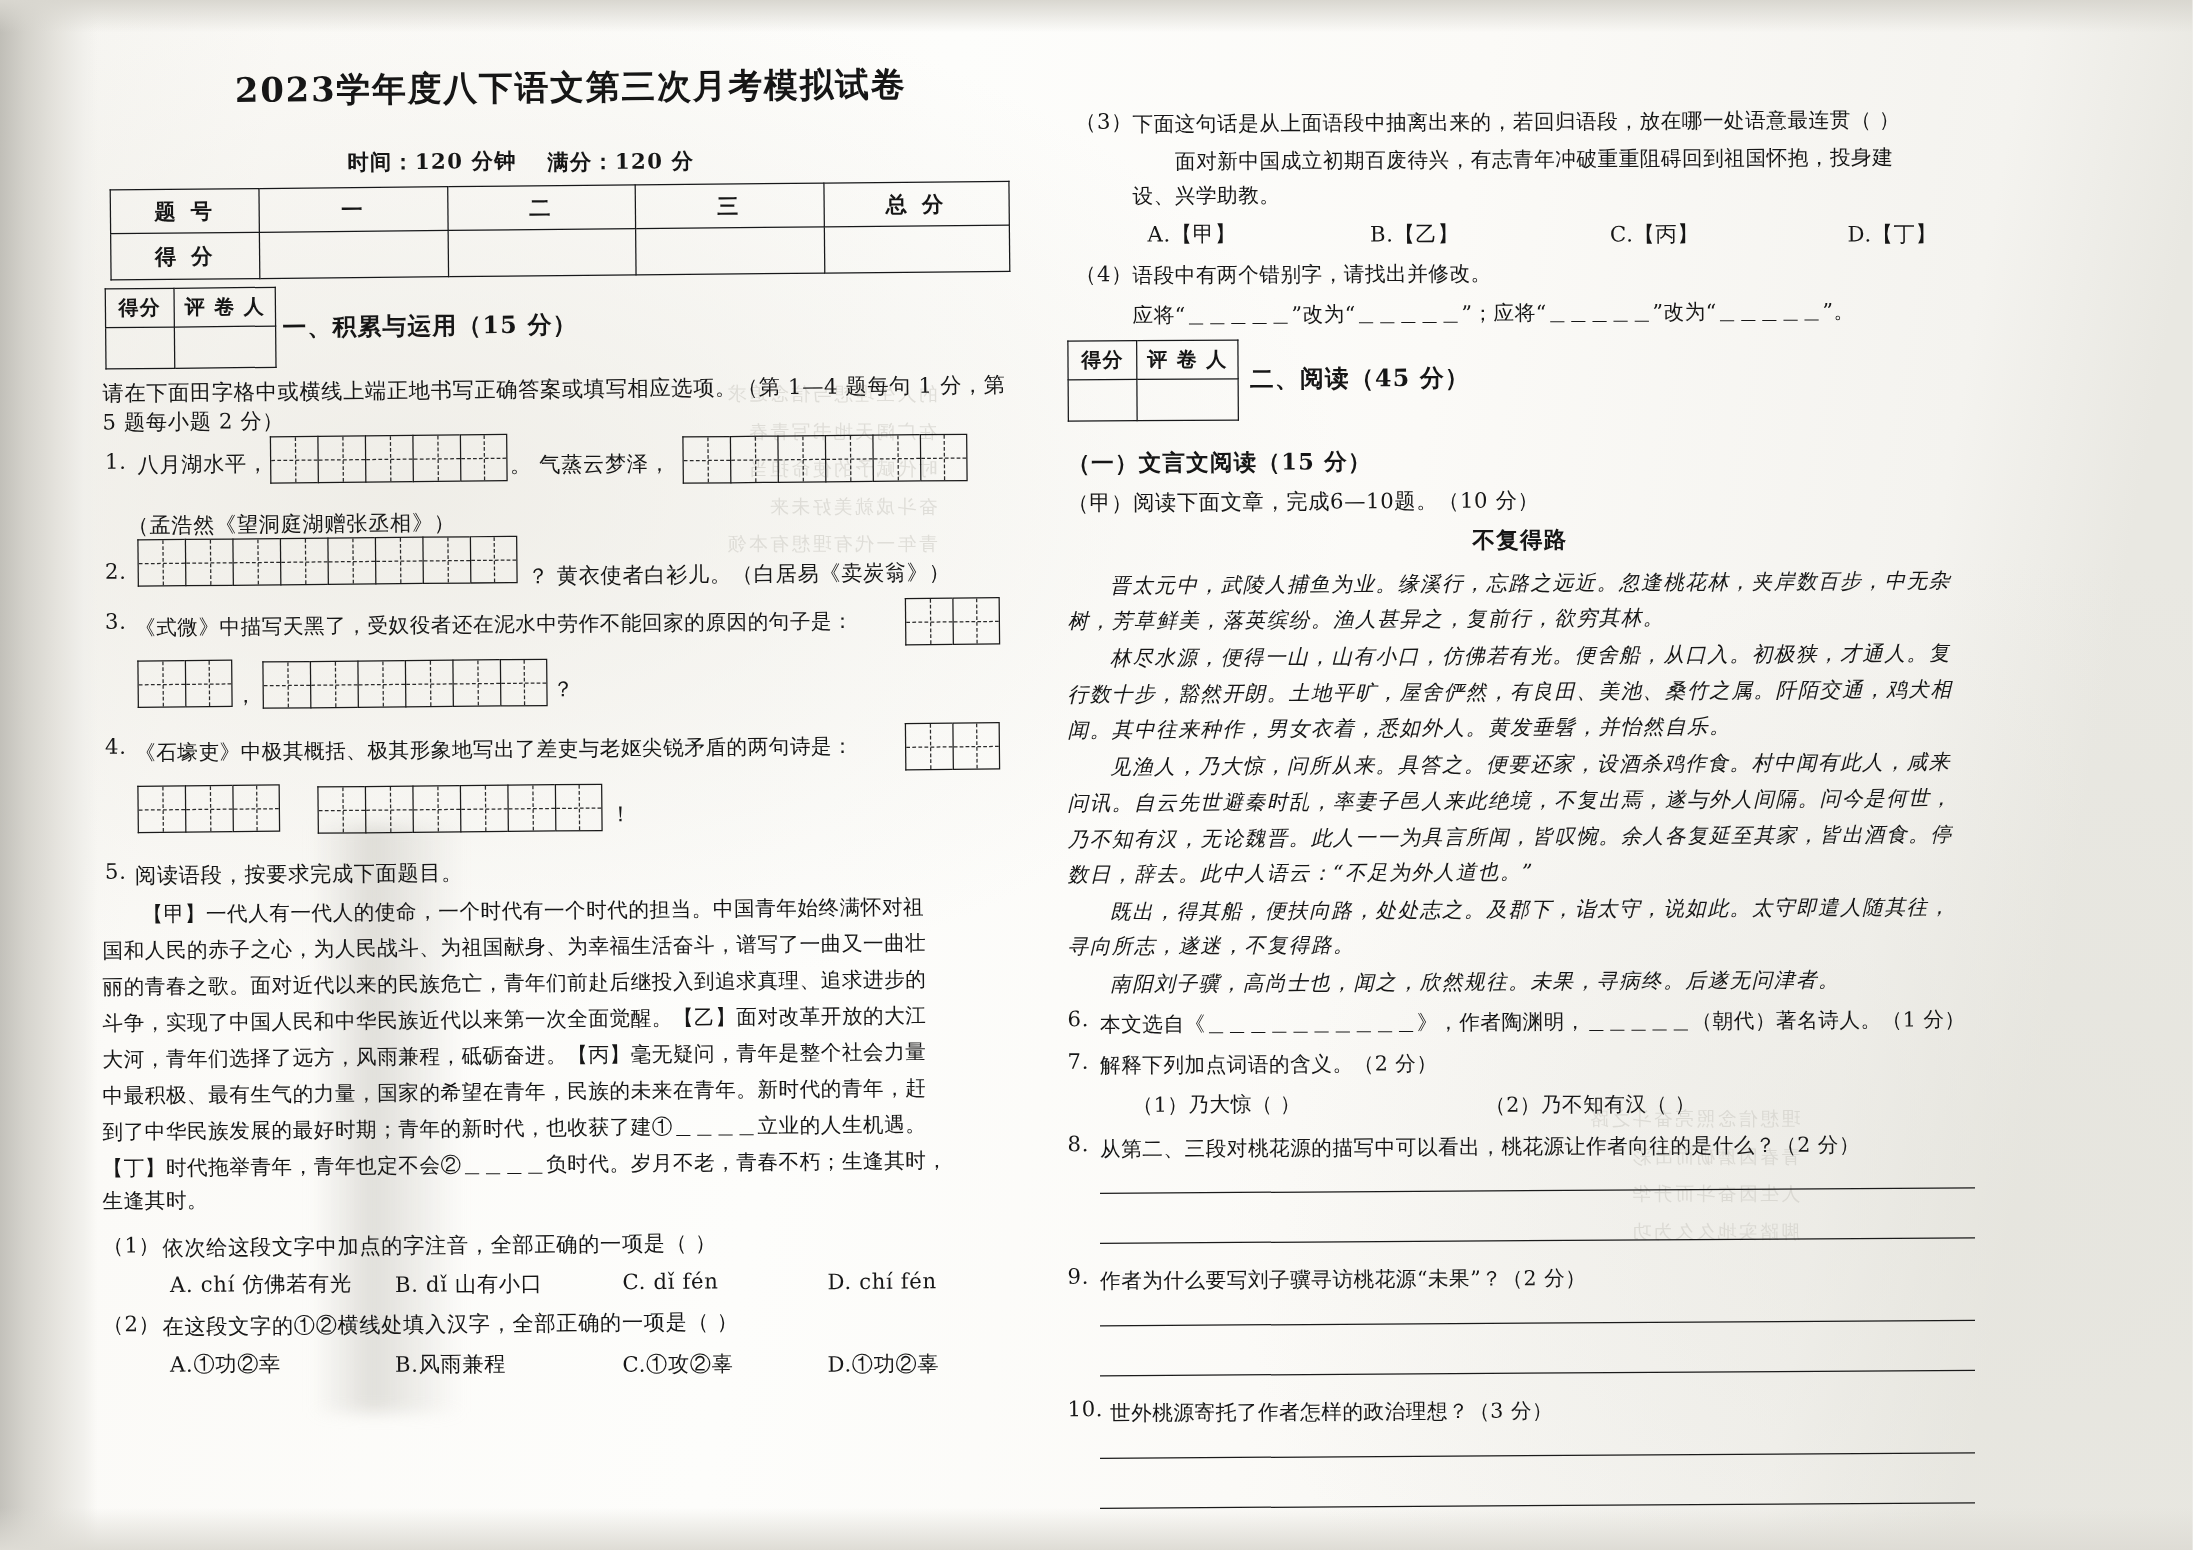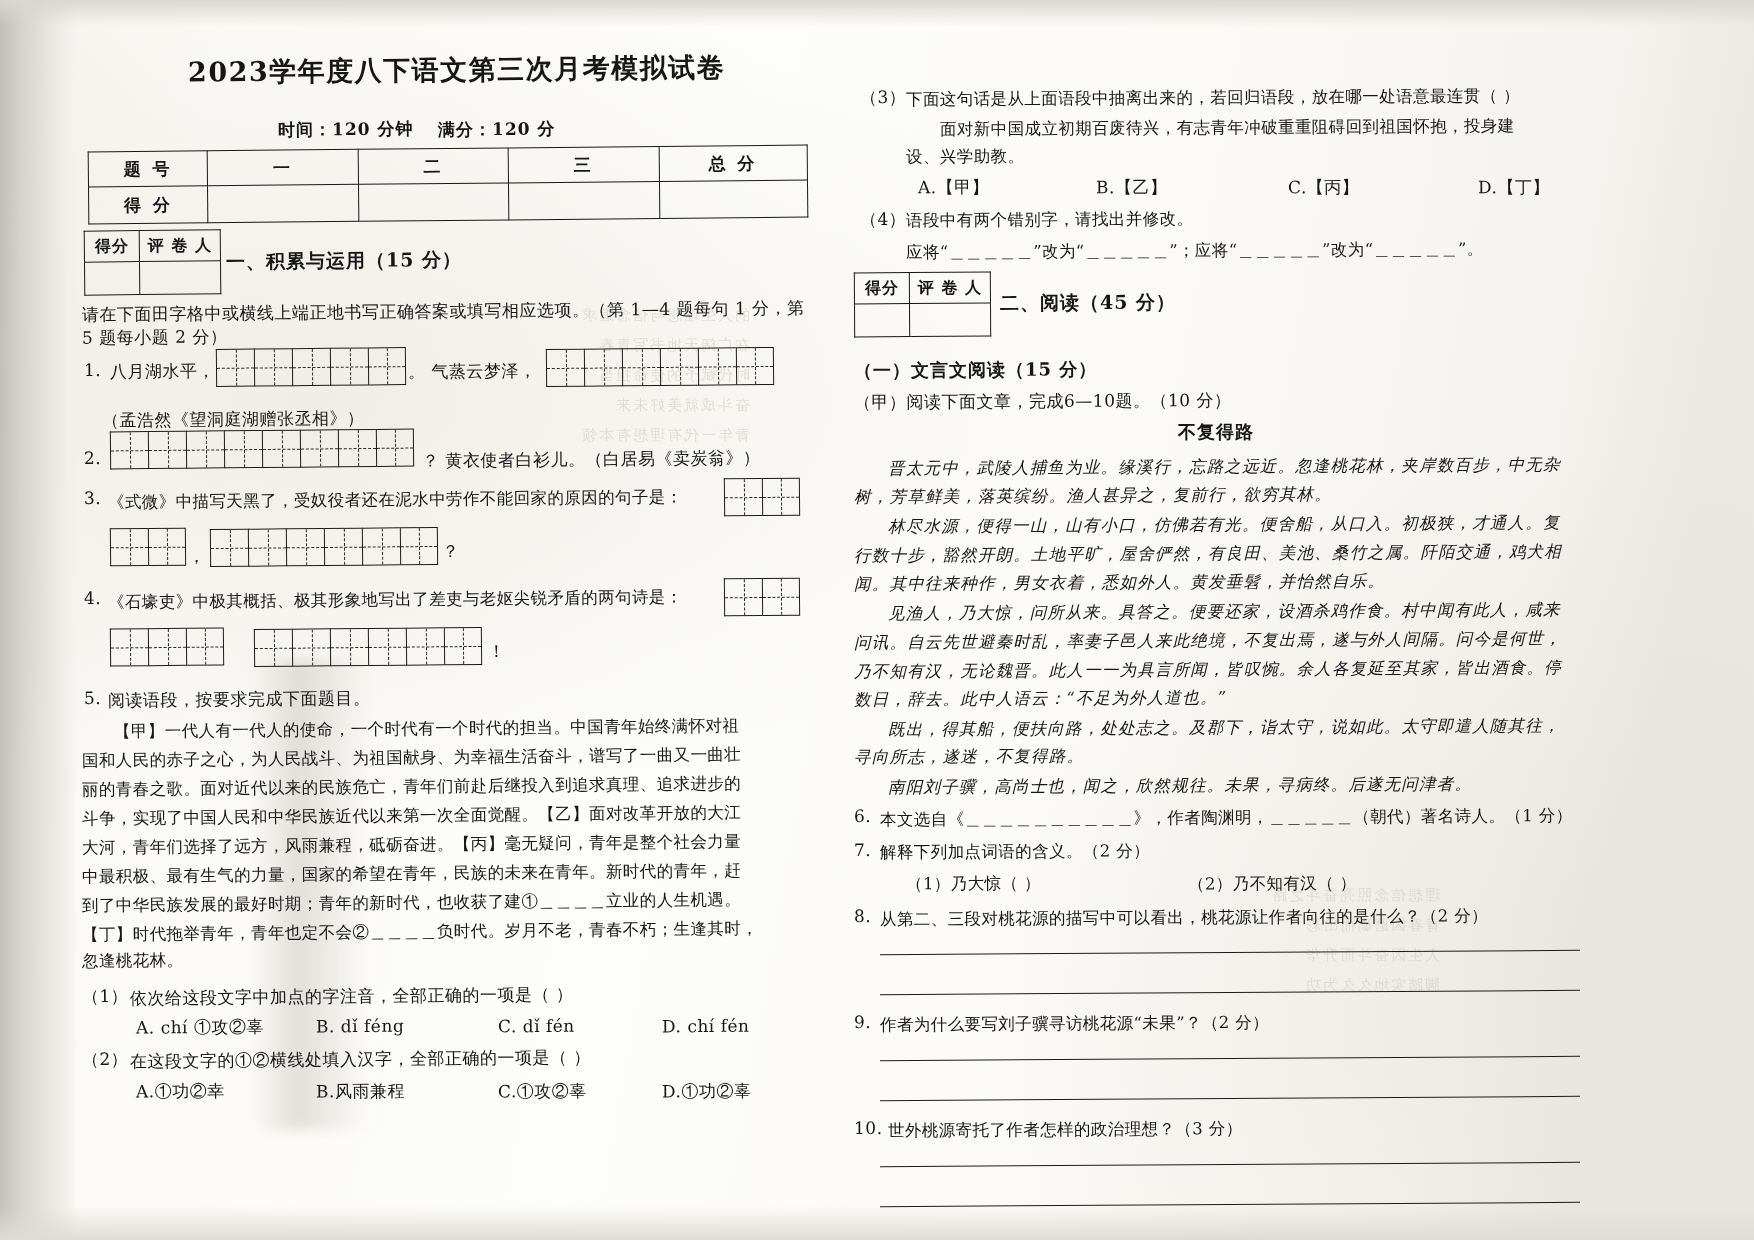--- a/index.html
+++ b/index.html
@@ -241,26 +241,26 @@
     <div class="t body skewA" style="left:30px;top:688px;">阅读语段，按要求完成下面题目。</div>
 
     <div class="t body16 skewA hand" style="left:36px;top:718px;">【甲】一代人有一代人的使命，一个时代有一个时代的担当。中国青年始终满怀对祖</div>
     <div class="t body16 skewA hand" style="left:4px;top:747px;">国和人民的赤子之心，为人民战斗、为祖国献身、为幸福生活奋斗，谱写了一曲又一曲壮</div>
     <div class="t body16 skewA hand" style="left:4px;top:776px;">丽的青春之歌。面对近代以来的民族危亡，青年们前赴后继投入到追求真理、追求进步的</div>
     <div class="t body16 skewA hand" style="left:4px;top:805px;">斗争，实现了中国人民和中华民族近代以来第一次全面觉醒。【乙】面对改革开放的大江</div>
     <div class="t body16 skewA hand" style="left:4px;top:834px;">大河，青年们选择了远方，风雨兼程，砥砺奋进。【丙】毫无疑问，青年是整个社会力量</div>
     <div class="t body16 skewA hand" style="left:4px;top:863px;">中最积极、最有生气的力量，国家的希望在青年，民族的未来在青年。新时代的青年，赶</div>
     <div class="t body16 skewA hand" style="left:4px;top:892px;">到了中华民族发展的最好时期；青年的新时代，也收获了建①＿＿＿＿立业的人生机遇。</div>
     <div class="t body16 skewA hand" style="left:4px;top:921px;">【丁】时代拖举青年，青年也定不会②＿＿＿＿负时代。岁月不老，青春不朽；生逢其时，</div>
-    <div class="t body16 skewA hand" style="left:4px;top:950px;">忽逢桃花林。</div>
+    <div class="t body16 skewA hand" style="left:4px;top:950px;">生逢其时。</div>
 
     <div class="t body skewA" style="left:4px;top:985px;">（1）</div>
     <div class="t body skewA" style="left:52px;top:985px;">依次给这段文字中加点的字注音，全部正确的一项是（    ）</div>
-    <div class="t body skewA" style="left:58px;top:1016px;">A. chí  ①攻②辜</div>
-    <div class="t body skewA" style="left:238px;top:1016px;">B. dǐ  féng</div>
+    <div class="t body skewA" style="left:58px;top:1016px;">A. chí  仿佛若有光</div>
+    <div class="t body skewA" style="left:238px;top:1016px;">B. dǐ  山有小口</div>
     <div class="t body skewA" style="left:420px;top:1016px;">C. dǐ  fén</div>
     <div class="t body skewA" style="left:584px;top:1016px;">D. chí  fén</div>
 
     <div class="t body skewA" style="left:4px;top:1048px;">（2）</div>
     <div class="t body skewA" style="left:52px;top:1048px;">在这段文字的①②横线处填入汉字，全部正确的一项是（    ）</div>
     <div class="t body skewA" style="left:58px;top:1080px;">A.①功②幸</div>
     <div class="t body skewA" style="left:238px;top:1080px;">B.风雨兼程</div>
     <div class="t body skewA" style="left:420px;top:1080px;">C.①攻②辜</div>
     <div class="t body skewA" style="left:584px;top:1080px;">D.①功②辜</div>
   </div>

